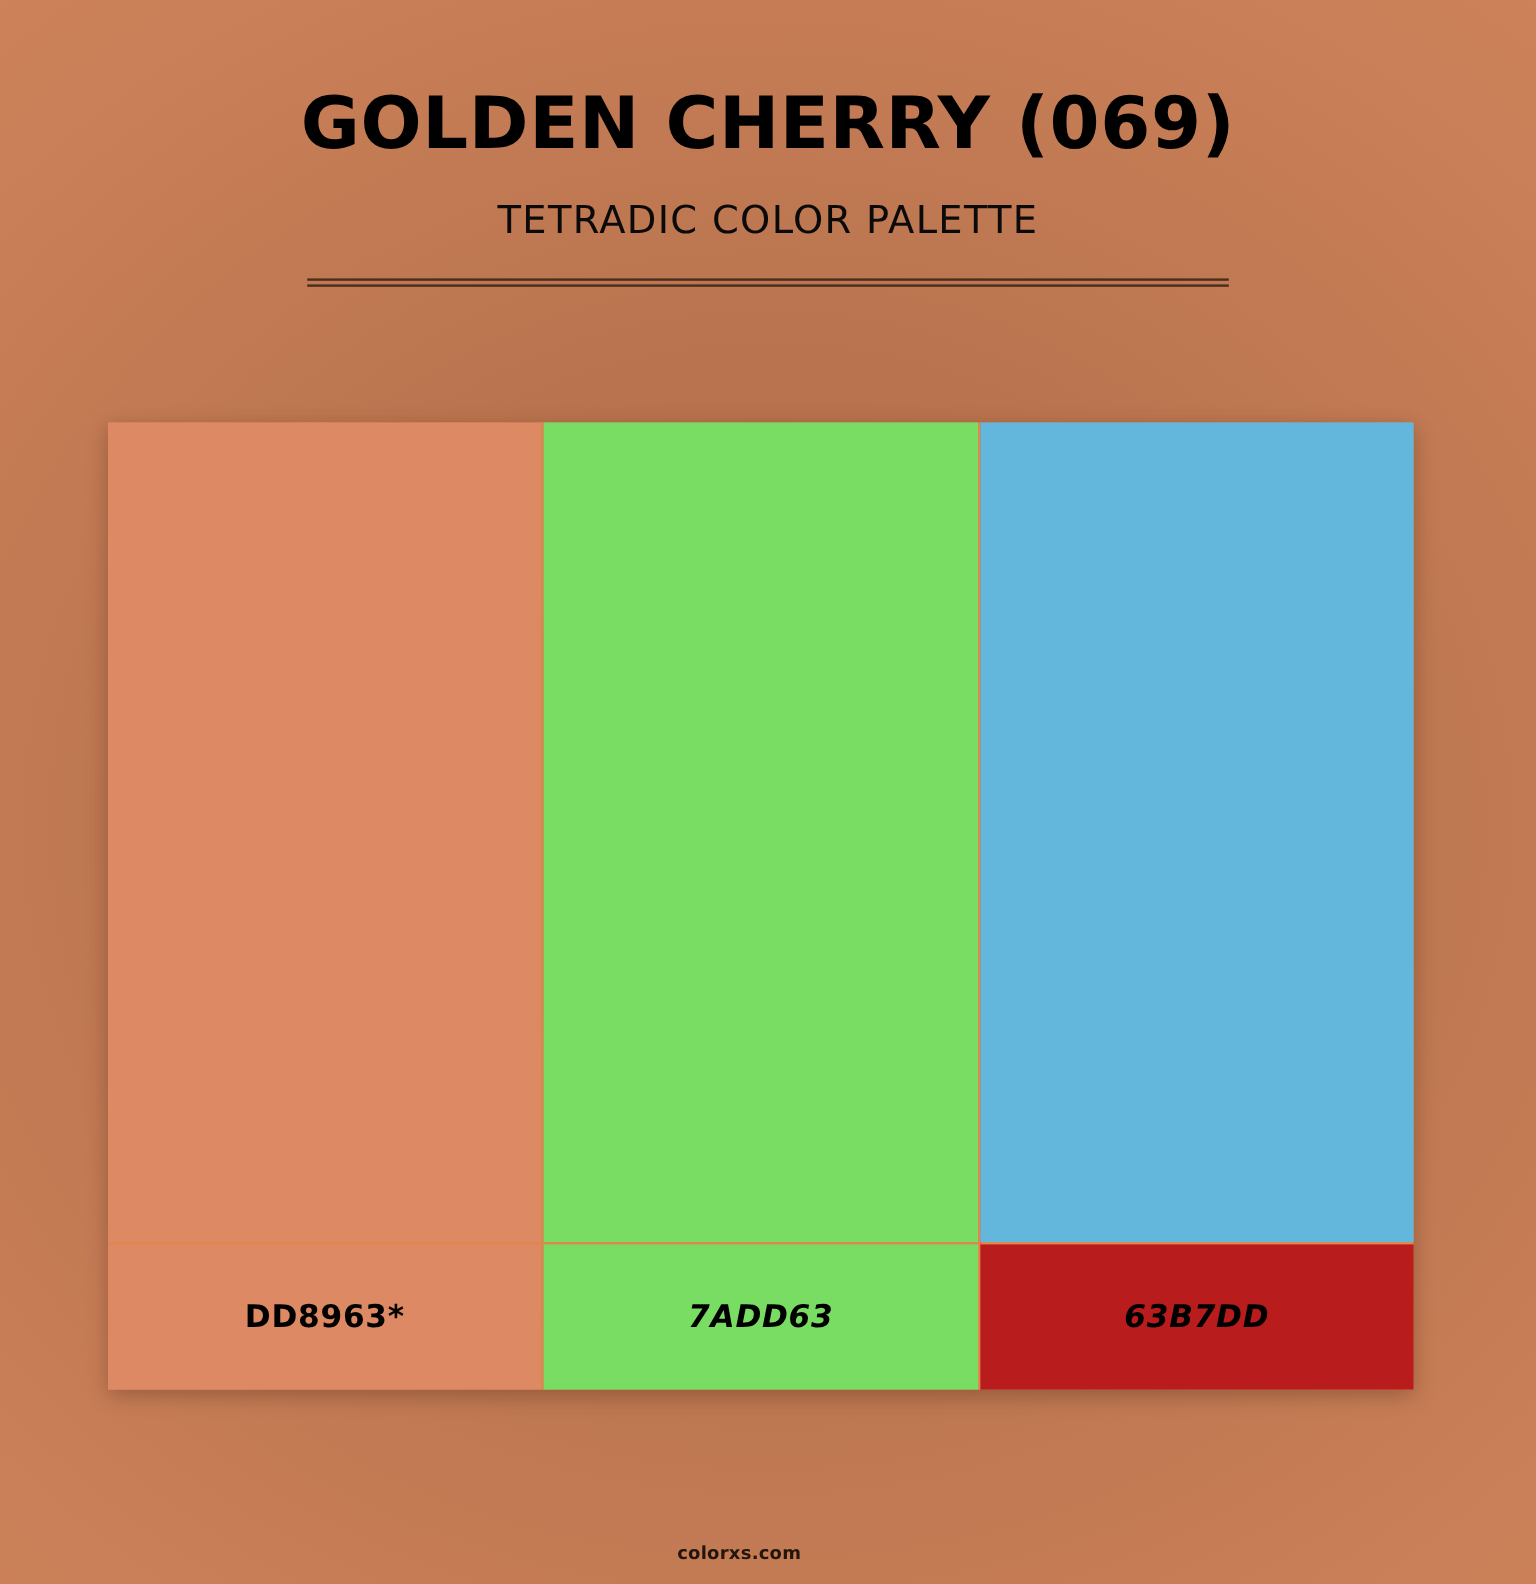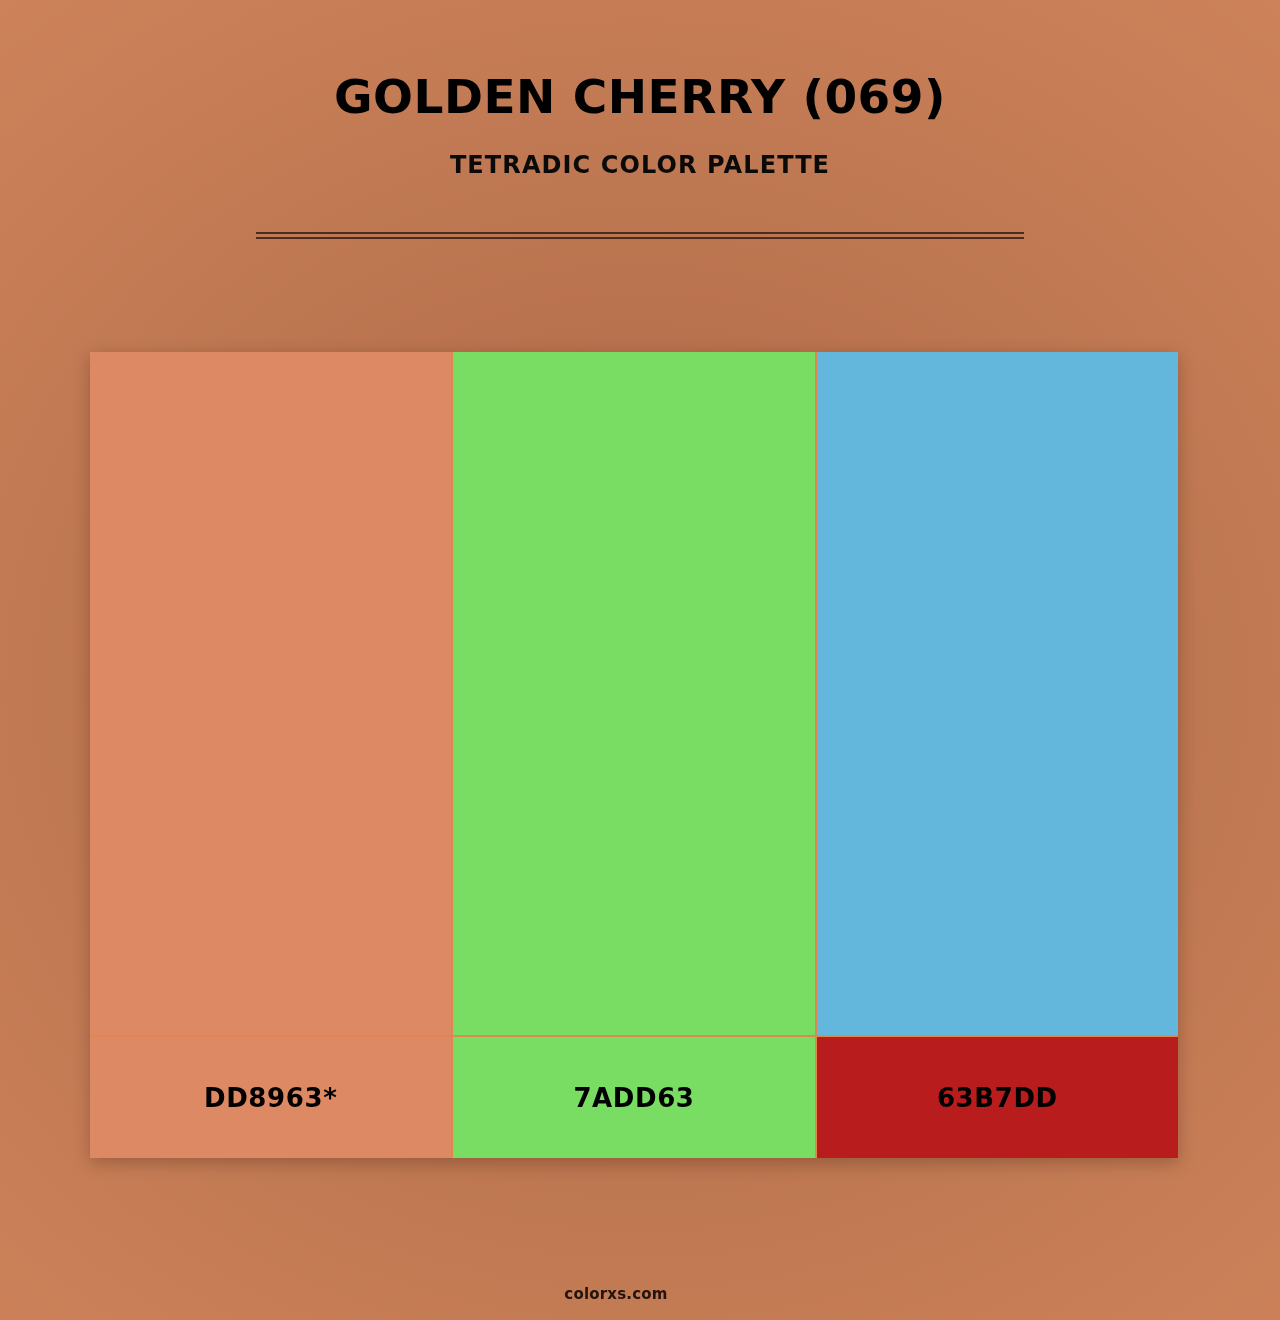--- a/index.html
+++ b/index.html
@@ -38,32 +38,32 @@
   #header {
     position: absolute;
     left: 0;
     top: 0;
     width: 1280px;
     text-align: center;
   }
   #palette-title {
     margin: 0;
     padding-top: 72px;
-    font-size: 47px;
+    font-size: 60px;
     font-weight: bold;
     letter-spacing: 0.5px;
     color: #000000;
     line-height: 1.05;
     white-space: nowrap;
   }
   #palette-subtitle {
     margin: 0;
     padding-top: 32px;
-    font-size: 24px;
-    font-weight: bold;
+    font-size: 32px;
+    font-weight: normal;
     letter-spacing: 1.1px;
     color: #0a0a0a;
     line-height: 1.05;
     white-space: nowrap;
   }
 
   
   #divider {
     position: absolute;
     left: 256px;
@@ -93,20 +93,21 @@
     box-shadow: 0 5px 16px rgba(60, 26, 10, 0.30);
   }
   .swatch-column {
     flex: 1 1 0;
     display: flex;
     flex-direction: column;
     position: relative;
   }
   .swatch-column + .swatch-column {
     border-left: 2px solid #e08a5d;
+    font-style: italic;
   }
   .swatch-block {
     height: 683px;
     width: 100%;
   }
   .swatch-label-cell {
     flex: 1 1 auto;
     width: 100%;
     display: flex;
     align-items: center;

